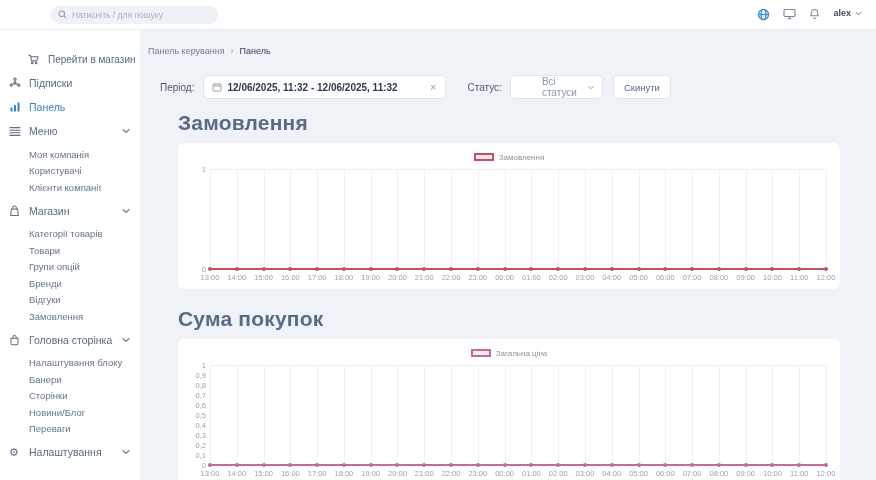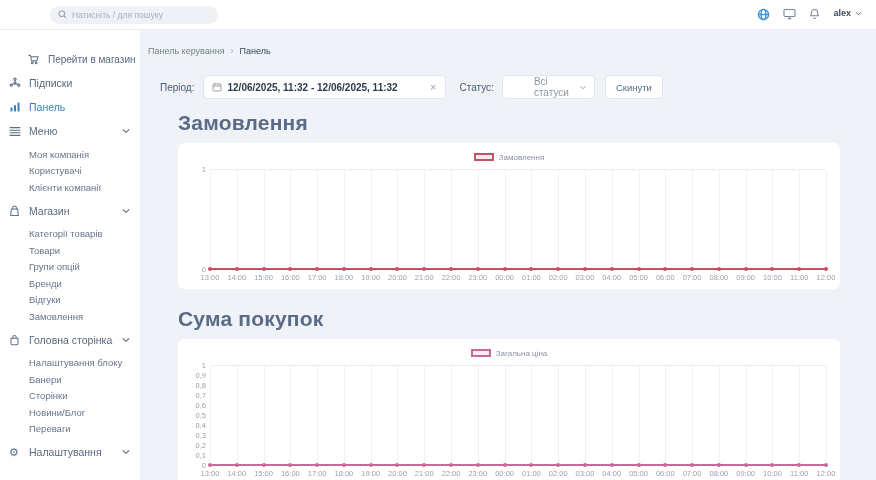--- a/index.html
+++ b/index.html
@@ -41,21 +41,21 @@
   .crumb-1 { color:#74808f; cursor:pointer; }
   .crumb-sep { color:#9aa5b5; font-size:9px; }
   .crumb-2 { color:#39465c; }
 
   .filter-row { margin:19px 0 0 12px; display:flex; align-items:center; height:24px; }
   .flabel { font-size:10px; color:#4c5a70; margin-right:8px; }
   .date-input { width:243px; height:24px; background:#fff; border:1px solid #e2e6ec;
     border-radius:5px; display:flex; align-items:center; padding:0 8px; gap:6px; cursor:text; }
   .date-text { font-size:10px; font-weight:bold; color:#2c3a4e; white-space:nowrap; }
   .clear-x { margin-left:auto; color:#98a1ad; font-size:11px; cursor:pointer; line-height:1; }
-  .flabel.status { margin-left:14px; }
+  .flabel.status { margin-left:22px; }
   .select { width:93px; height:24px; background:#fff; border:1px solid #e2e6ec; border-radius:5px;
     display:flex; align-items:center; padding:0 7px; cursor:pointer; }
   .select-value { font-size:10px; color:#8d97a6; flex:1;margin-left:24px; }
   .reset-btn { margin-left:10px; height:24px; padding:0 10px; background:#fff;
     border:1px solid #e2e6ec; border-radius:5px; font-size:9.5px; color:#5a6a80; cursor:pointer;
     font-family:"Liberation Sans", sans-serif; }
 
   h2.section-title { margin:12px 0 0 30px; font-size:21px; font-weight:600; color:#5a6b87;
     letter-spacing:.2px; }
 

